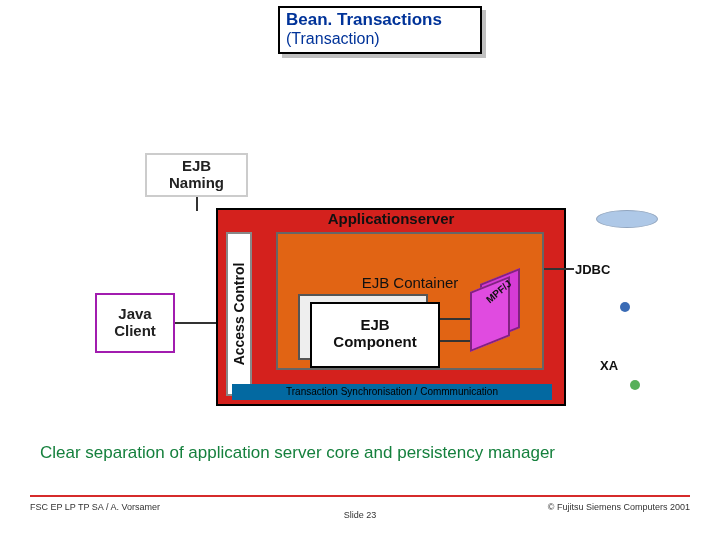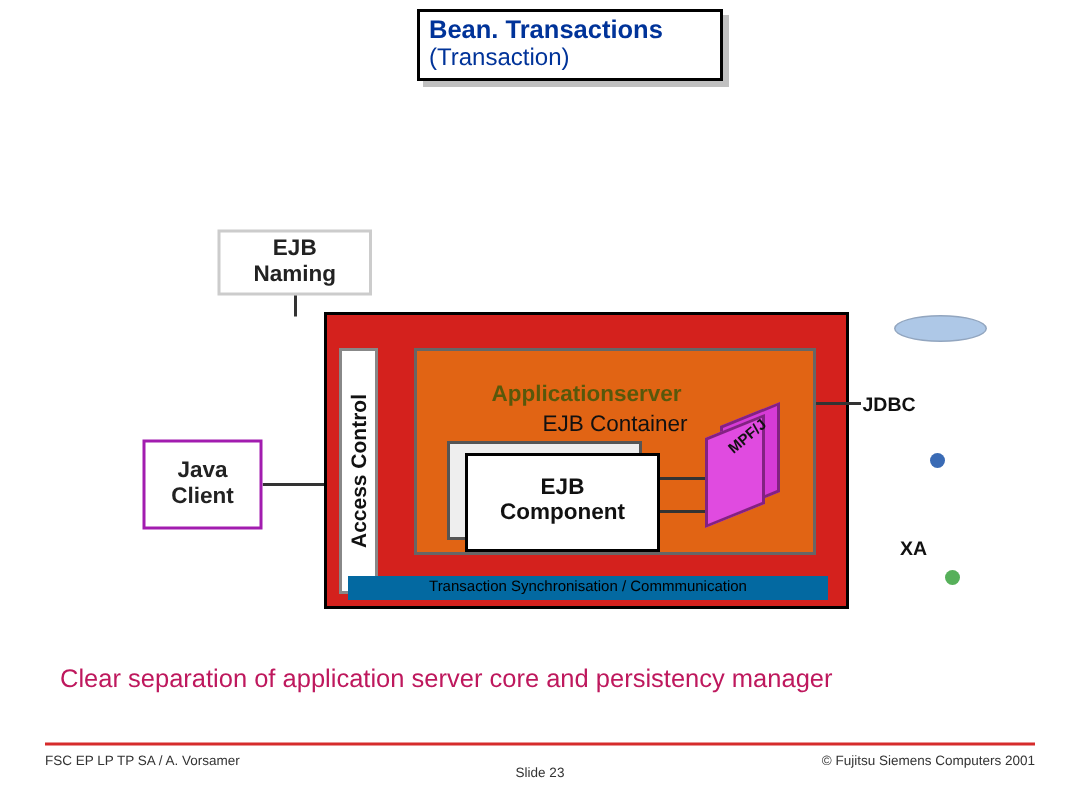--- a/index.html
+++ b/index.html
@@ -5,37 +5,37 @@
   * { box-sizing: border-box; margin: 0; padding: 0; }
   html, body { width: 720px; height: 540px; font-family: Arial, sans-serif; background: #fff; overflow: hidden; }
   .slide { position: relative; width: 720px; height: 540px; }
   .title-shadow { position: absolute; left: 282px; top: 10px; width: 204px; height: 48px; background: #c0c0c0; }
   .title-box { position: absolute; left: 278px; top: 6px; width: 204px; height: 48px; background: #fff; border: 2px solid #000000; padding: 2px 6px; }
   .title-box .line1 { color: #003399; font-size: 17px; font-weight: bold; }
   .title-box .line2 { color: #003399; font-size: 16px; }
   .red-band { position: absolute; left: 0; top: 32px; width: 720px; height: 20px; background: #d62b2b; z-index: -1; }
   .ejb-naming { position: absolute; left: 145px; top: 153px; width: 103px; height: 44px; background: #fff; border: 2px solid #cccccc; text-align: center; font-size: 15px; font-weight: bold; color: #222; padding-top: 3px; line-height: 1.1; }
   .appserver { position: absolute; left: 216px; top: 208px; width: 350px; height: 198px; background: #d4211d; border: 2px solid #000; }
-  .appserver-title { position: absolute; left: 216px; top: 210px; width: 350px; text-align: center; font-size: 15px; font-weight: bold; color: #111; margin-top: 44px; }
+  .appserver-title { position: absolute; left: 216px; top: 210px; width: 350px; text-align: center; font-size: 15px; font-weight: bold; color: #111; }
   .access-ctrl { position: absolute; left: 226px; top: 232px; width: 26px; height: 164px; background: #fff; border: 2px solid #888; }
   .access-ctrl span { position: absolute; left: 50%; top: 50%; transform: translate(-50%, -50%) rotate(-90deg); white-space: nowrap; font-size: 14px; font-weight: bold; color: #111; }
   .ejb-container { position: absolute; left: 276px; top: 232px; width: 268px; height: 138px; background: rgba(255,255,0,0.3); border: 2px solid #666; }
   .ejb-container-title { position: absolute; left: 276px; top: 238px; width: 268px; text-align: center; font-size: 15px; font-weight: normal; color: #111; margin-top: 36px; }
   .ejb-comp-shadow { position: absolute; left: 298px; top: 294px; width: 130px; height: 66px; background: #eee; border: 2px solid #555; }
   .ejb-comp { position: absolute; left: 310px; top: 302px; width: 130px; height: 66px; background: #fff; border: 2px solid #000; text-align: center; font-size: 15px; font-weight: bold; color: #111; padding-top: 13px; line-height: 1.1; }
   .mpfli-back { position: absolute; left: 480px; top: 276px; width: 40px; height: 60px; background: #d63bd6; border: 2px solid #822282; transform: skewY(-22deg); }
   .mpfli-front { position: absolute; left: 470px; top: 284px; width: 40px; height: 60px; background: #e04be0; border: 2px solid #822282; transform: skewY(-22deg); }
   .mpfli-label { position: absolute; left: 484px; top: 286px; font-size: 10px; font-weight: bold; color: #111; transform: rotate(-40deg); }
   .java-client { position: absolute; left: 95px; top: 293px; width: 80px; height: 60px; background: #fff; border: 2px solid #a21caf; text-align: center; font-size: 15px; font-weight: bold; color: #222; padding-top: 10px; line-height: 1.15; }
   .sync-bar { position: absolute; left: 232px; top: 384px; width: 320px; height: 16px; background: #0369a1; color: #000; font-size: 10px; text-align: center; line-height: 16px; }
   .jdbc-label { position: absolute; left: 575px; top: 262px; font-size: 13px; font-weight: bold; color: #111; }
   .xa-label { position: absolute; left: 600px; top: 358px; font-size: 13px; font-weight: bold; color: #111; }
   .db-ellipse { position: absolute; left: 596px; top: 210px; width: 62px; height: 18px; border-radius: 50%; background: #7aa5d8; border: 1px solid #4a6b95; opacity: .6; }
   .db-dot { position: absolute; width: 10px; height: 10px; border-radius: 50%; }
-  .caption { position: absolute; left: 40px; top: 443px; width: 640px; font-size: 17px; color: #be185d; }
+  .caption { position: absolute; left: 40px; top: 443px; width: 640px; font-size: 17px; color: #15803d; }
   .footer-line { position: absolute; left: 30px; top: 495px; width: 660px; height: 2px; background: #d62b2b; }
   .footer-left { position: absolute; left: 30px; top: 502px; font-size: 9px; color: #333; }
   .footer-center { position: absolute; left: 0; top: 510px; width: 720px; text-align: center; font-size: 9px; color: #333; }
   .footer-right { position: absolute; right: 30px; top: 502px; font-size: 9px; color: #333; }
   .conn { position: absolute; height: 2px; background: #333; }
   .conn-v { position: absolute; width: 2px; background: #333; }
 </style>
 </head>
 <body>
 

